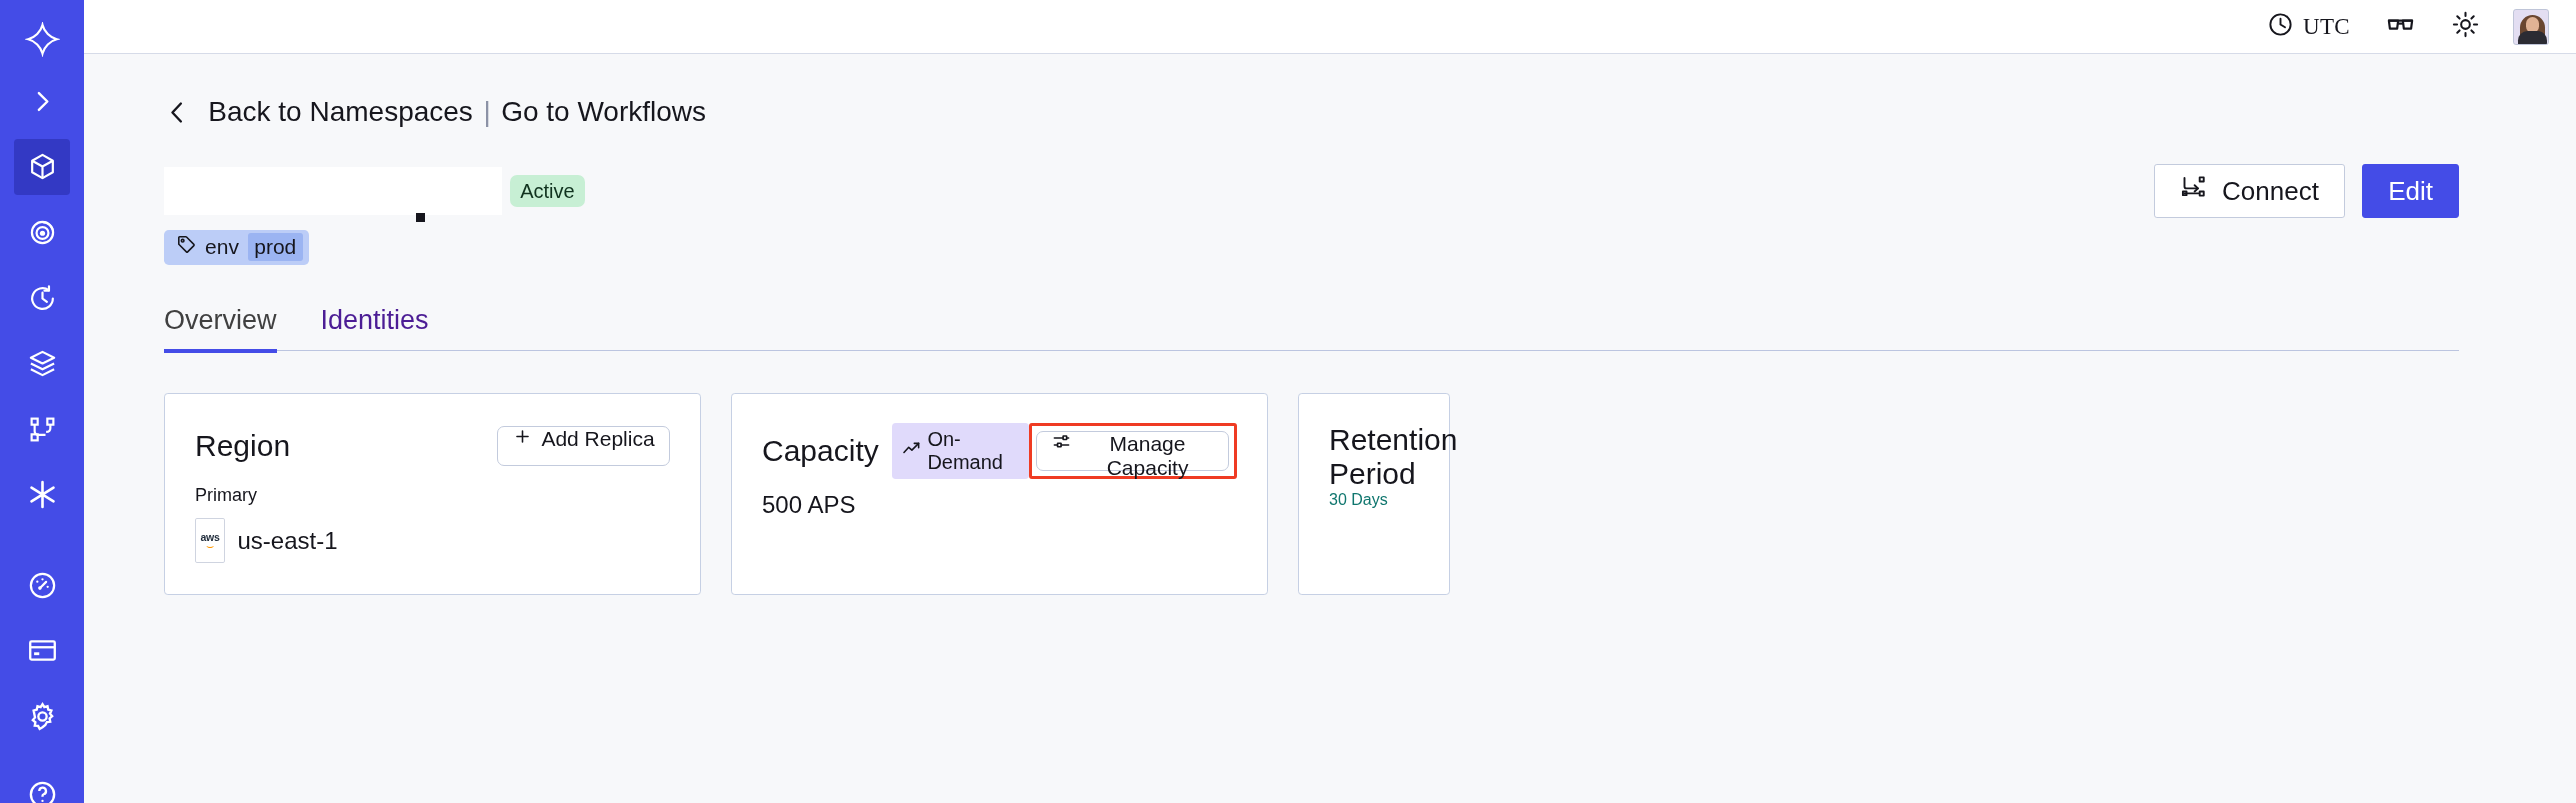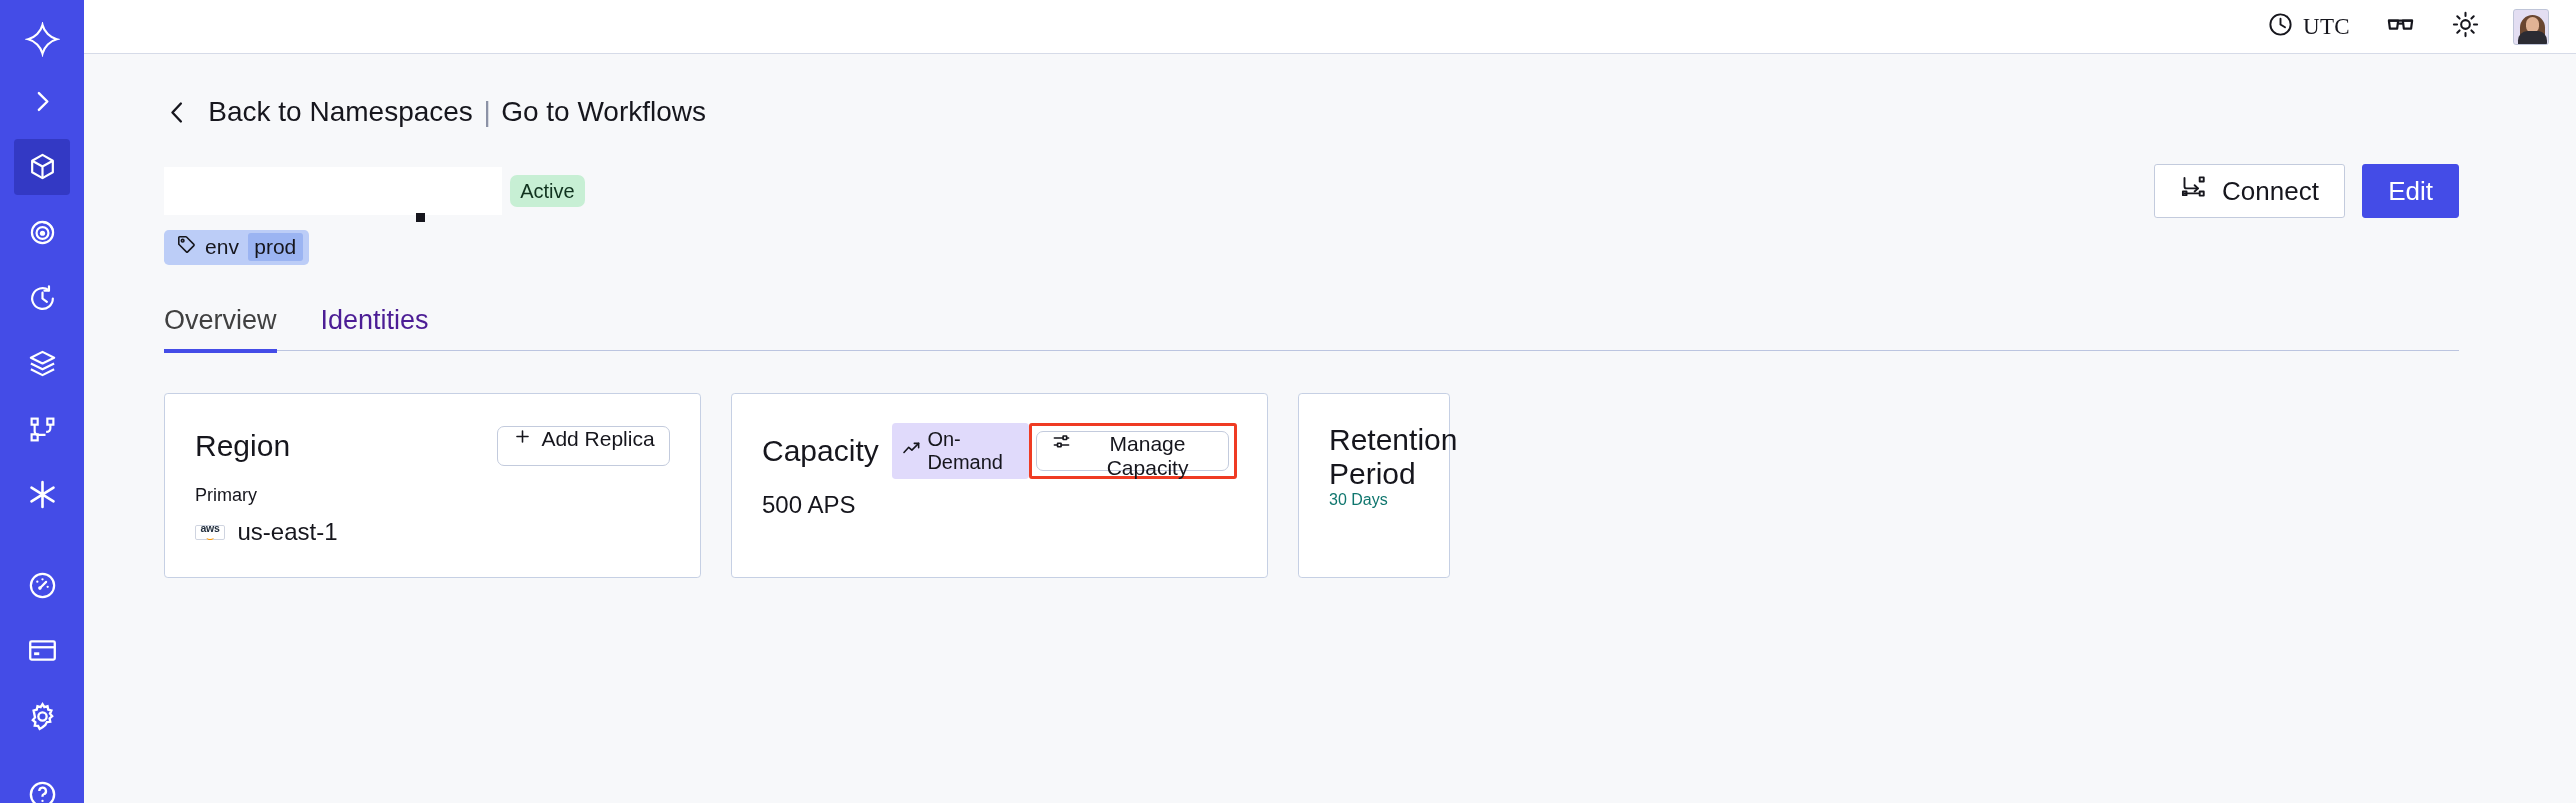--- a/index.html
+++ b/index.html
@@ -156,21 +156,21 @@
   }
   .btn-sm .lbl { margin-left: 10.5px; }
   .btn-sm.plus .lbl { margin-left: 9.6px; }
   .hl-wrap {
     border: 3.8px solid #ef3b23; border-radius: 2.9px; padding: 4.8px;
     display: inline-flex;
   }
   .card-sub { font-size: 18px; color: #16161d; margin-top: 15.3px; }
   .card-val { font-size: 24px; color: #16161d; margin-top: 12.5px; display: flex; align-items: center; }
   .aws-chip {
-    width: 30px; height: 15px; border: 1px solid #cfd4e0; background: #fff;
+    width: 30px; height: 45px; border: 1px solid #cfd4e0; background: #fff;
     border-radius: 1.9px; display: inline-flex; flex-direction: column;
     align-items: center; justify-content: center; margin-right: 12.5px;
     flex: 0 0 30px;
   }
   .aws-chip .aws-t { font-size: 10.5px; font-weight: bold; color: #232f3e; line-height: 10.5px; letter-spacing: -0.3px;}
   .aws-chip .aws-s { color: #ff9900; font-size: 12.5px; line-height: 6.7px; margin-top: 1px;}
   .retention-val { font-size: 16px; color: #0f766e; }
 </style>
 </head>
 <body>

